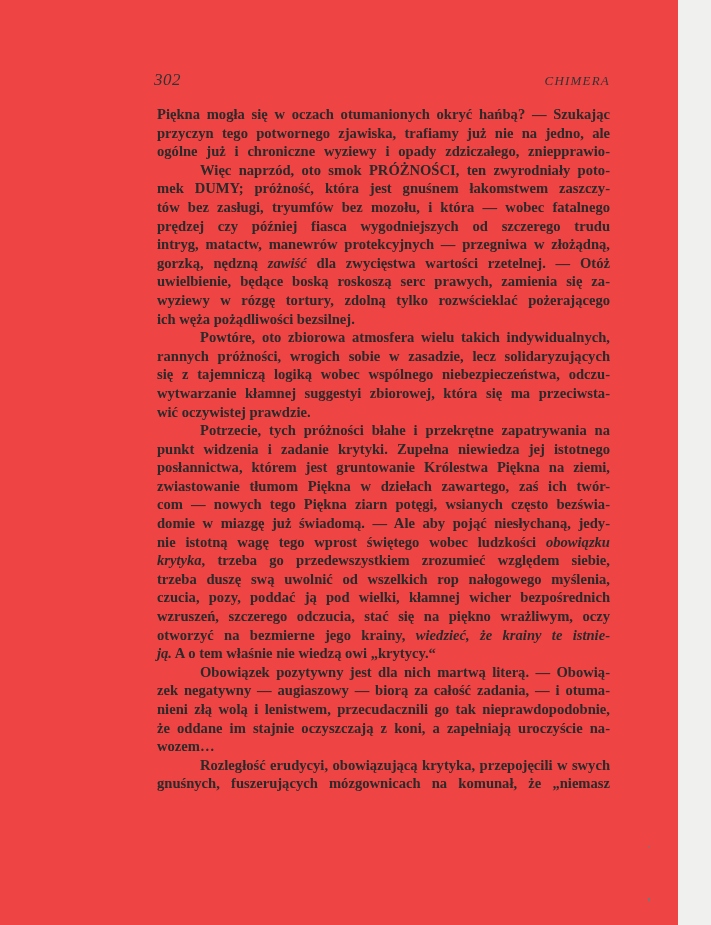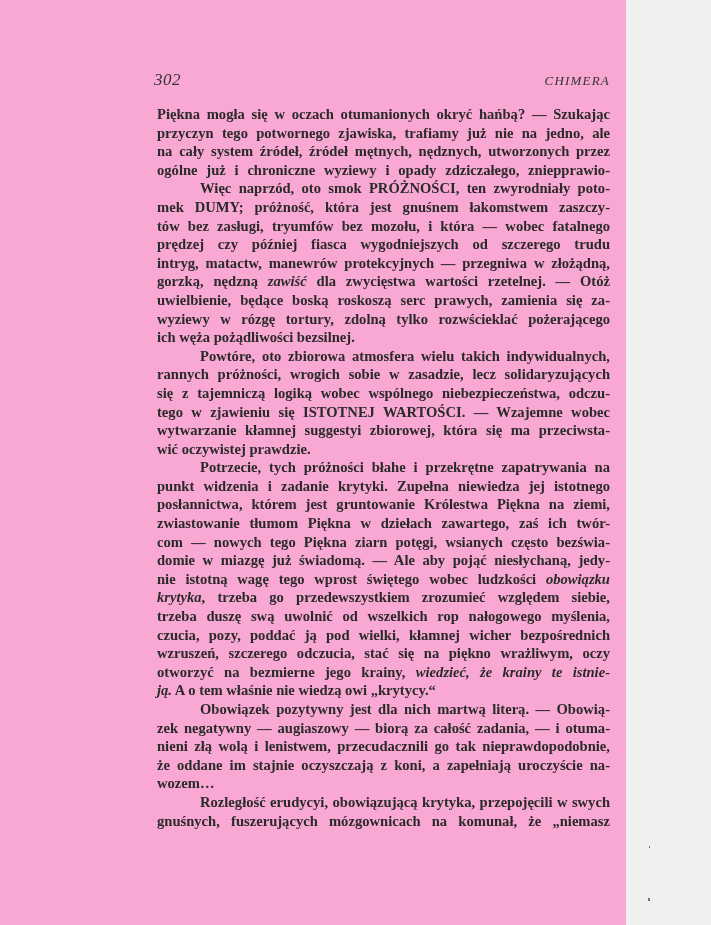--- a/index.html
+++ b/index.html
@@ -5,23 +5,23 @@
     html, body {
       margin: 0;
       padding: 0;
       width: 711px;
       height: 925px;
       background: #f0f0ef;
       overflow: hidden;
     }
     .page {
       position: relative;
-      width: 626px;
+      width: 678px;
       height: 925px;
-      background: #f9a8d4;
+      background: #ef4444;
       color: #2a2a2a;
       font-family: "Liberation Serif", "DejaVu Serif", serif;
     }
     .header {
       position: absolute;
       left: 154px;
       top: 70px;
       width: 456px;
       height: 24px;
       display: flex;
@@ -78,37 +78,35 @@
 
   <div class="header">
     <span class="page-number">302</span>
     <span class="running-title">CHIMERA</span>
   </div>
 
   <div class="body-text">
 
     <div class="line">Piękna mogła się w oczach otumanionych okryć hańbą? — Szukając</div>
     <div class="line">przyczyn tego potwornego zjawiska, trafiamy już nie na jedno, ale</div>
-    <div class="line">na cały system źródeł, źródeł mętnych, nędznych, utworzonych przez</div>
     <div class="line">ogólne już i chroniczne wyziewy i opady zdziczałego, zniepprawio-</div>
 
     <div class="line indent">Więc naprzód, oto smok PRÓŻNOŚCI, ten zwyrodniały poto-</div>
     <div class="line">mek DUMY; próżność, która jest gnuśnem łakomstwem zaszczy-</div>
     <div class="line">tów bez zasługi, tryumfów bez mozołu, i która — wobec fatalnego</div>
     <div class="line">prędzej czy później fiasca wygodniejszych od szczerego trudu</div>
     <div class="line">intryg, matactw, manewrów protekcyjnych — przegniwa w złożądną,</div>
     <div class="line"><span>gorzką, nędzną </span><span class="it">zawiść</span><span> dla zwycięstwa wartości rzetelnej. — Otóż</span></div>
     <div class="line">uwielbienie, będące boską roskoszą serc prawych, zamienia się za-</div>
     <div class="line">wyziewy w rózgę tortury, zdolną tylko rozwścieklać pożerającego</div>
     <div class="line last">ich węża pożądliwości bezsilnej.</div>
 
     <div class="line indent">Powtóre, oto zbiorowa atmosfera wielu takich indywidualnych,</div>
     <div class="line">rannych próżności, wrogich sobie w zasadzie, lecz solidaryzujących</div>
     <div class="line">się z tajemniczą logiką wobec wspólnego niebezpieczeństwa, odczu-</div>
-    <div class="line">tego w zjawieniu się ISTOTNEJ WARTOŚCI. — Wzajemne wobec</div>
     <div class="line">wytwarzanie kłamnej suggestyi zbiorowej, która się ma przeciwsta-</div>
     <div class="line last">wić oczywistej prawdzie.</div>
 
     <div class="line indent">Potrzecie, tych próżności błahe i przekrętne zapatrywania na</div>
     <div class="line">punkt widzenia i zadanie krytyki. Zupełna niewiedza jej istotnego</div>
     <div class="line">posłannictwa, którem jest gruntowanie Królestwa Piękna na ziemi,</div>
     <div class="line">zwiastowanie tłumom Piękna w dziełach zawartego, zaś ich twór-</div>
     <div class="line">com — nowych tego Piękna ziarn potęgi, wsianych często bezświa-</div>
     <div class="line">domie w miazgę już świadomą. — Ale aby pojąć niesłychaną, jedy-</div>
     <div class="line"><span>nie istotną wagę tego wprost świętego wobec ludzkości </span><span class="it">obowiązku</span><span></span></div>

